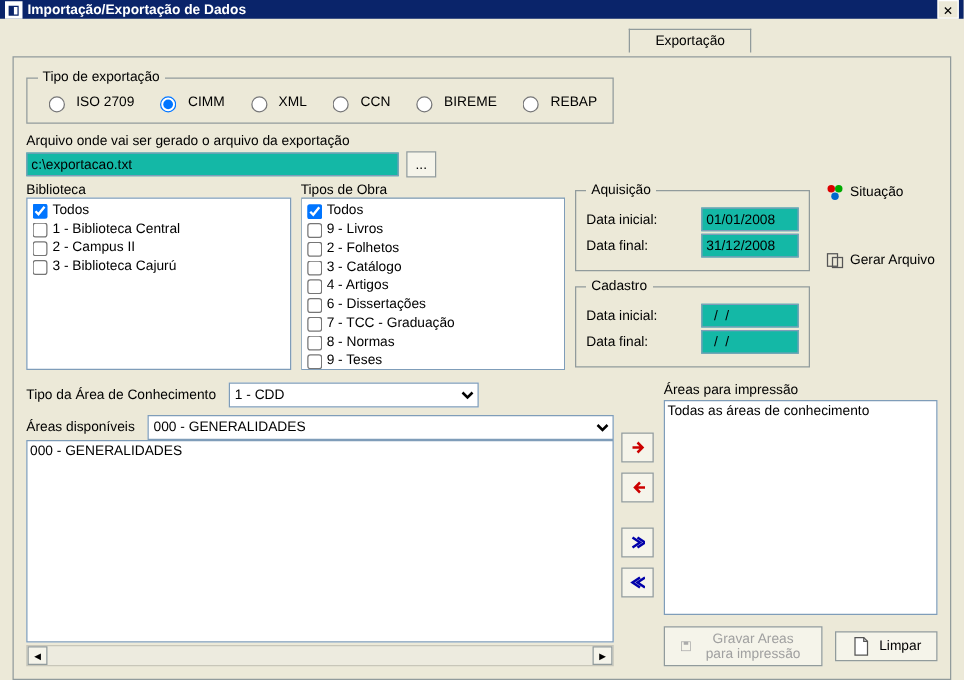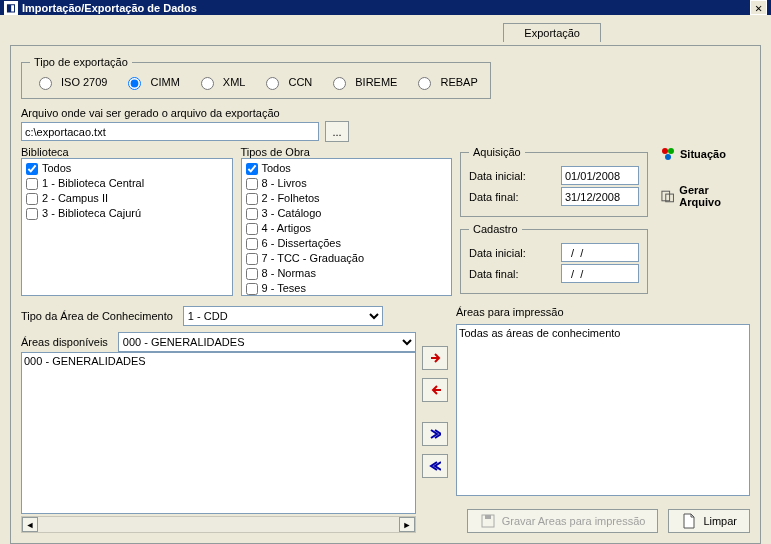--- a/index.html
+++ b/index.html
@@ -11,34 +11,34 @@
 .titlebar .close { background: #ECE9D8; border: 1px solid #fff; width: 17px; height: 15px; display: flex; align-items: center; justify-content: center; color: #000; font-size: 12px; font-family: monospace; cursor: default; }
 .content { flex: 1; padding: 8px 10px; position: relative; }
 .tabstrip { position: absolute; top: 8px; right: 170px; display: flex; }
 .tab { border: 1px solid #919B9C; border-bottom: none; background: #ECE9D8; padding: 3px 20px; }
 .panel { border: 1px solid #919B9C; background: #ECE9D8; margin-top: 22px; padding: 10px 10px; }
 fieldset { border: 1px solid #919B9C; padding: 6px 8px 8px; margin: 0; }
 legend { padding: 0 4px; }
 .radios { display: flex; gap: 16px; align-items: center; padding-left: 4px; }
 .row { display: flex; align-items: center; gap: 6px; }
 .label { white-space: nowrap; }
-input.text { border: 1px solid #7F9DB9; padding: 2px 3px; background: #ffffff; height: 19px; }
+input.text { border: 1px solid #7F9DB9; padding: 2px 3px; background: #14b8a6; height: 19px; }
 .btn-small { width: 24px; height: 21px; border: 1px solid #919B9C; background: #F5F4EA; display: inline-flex; align-items: center; justify-content: center; }
 .listbox { background: #fff; border: 1px solid #7F9DB9; padding: 2px; overflow-y: scroll; font-size: 11px; }
 .check-item { display: flex; align-items: center; gap: 4px; padding: 0 2px; line-height: 15px; }
 .check-item input { margin: 0; width: 12px; height: 12px; }
 .cols { display: flex; gap: 8px; margin-top: 4px; }
 .col { flex: 1; display: flex; flex-direction: column; }
 .rcol { width: 188px; display: flex; flex-direction: column; gap: 6px; }
-.rbtns { width: 90px; display:flex; flex-direction:column; gap:2px; margin-left: 4px; font-weight: bold;}
+.rbtns { width: 90px; display:flex; flex-direction:column; gap:18px; margin-left: 4px;}
 .rbtn { display:flex; align-items:center; gap:4px; cursor: default; }
 .fset-row { display: flex; align-items: center; justify-content: space-between; margin: 2px 0; }
 .fset-row input.text { width: 78px; }
 .lower { display: flex; gap: 6px; margin-top: 10px; }
-.lower-left { width: 395px; display: flex; flex-direction: column; }
+.lower-left { width: 470px; display: flex; flex-direction: column; }
 .lower-mid { width: 28px; display: flex; flex-direction: column; gap: 8px; justify-content: flex-start; padding-top: 40px; }
 .lower-right { flex: 1; display: flex; flex-direction: column; justify-content: space-between; }
 .arrow-btn { width: 26px; height: 24px; border: 1px solid #919B9C; background: #F5F4EA; display: flex; align-items: center; justify-content: center; }
 select.combo { border: 1px solid #7F9DB9; height: 20px; background: #fff; }
 .combo-highlight { background: #0A246A; color: #fff; }
 .big-list { background: #fff; border: 1px solid #7F9DB9; height: 162px; padding: 2px; overflow:auto; }
 .scroll-h { height: 17px; border: 1px solid #C8C6B9; background: #EDEBDF; margin-top: 2px; display:flex; justify-content:space-between; }
 .scroll-h .cap { width:16px; border: 1px solid #919B9C; background:#F5F4EA; display:flex; align-items:center; justify-content:center; font-size:9px;}
 .bottom-bar { display:flex; justify-content:flex-end; gap:10px; margin-top:8px; align-items:center;}
 .button { border: 1px solid #919B9C; background: #F5F4EA; padding: 3px 12px; display:inline-flex; align-items:center; gap:6px; }
@@ -123,21 +123,21 @@
         </div>
         <div class="col" style="max-width:240px;">
           <div class="label">Tipos de Obra</div>
           <div class="listbox" style="height:138px;" id="tipos-list">
               <div class="check-item">
                 <input type="checkbox" checked="" style="">
                 <span>Todos</span>
               </div>
               <div class="check-item">
                 <input type="checkbox" style="">
-                <span>8 - Livros</span>
+                <span>9 - Livros</span>
               </div>
               <div class="check-item">
                 <input type="checkbox" style="">
                 <span>2 - Folhetos</span>
               </div>
               <div class="check-item">
                 <input type="checkbox" style="">
                 <span>3 - Catálogo</span>
               </div>
               <div class="check-item">

